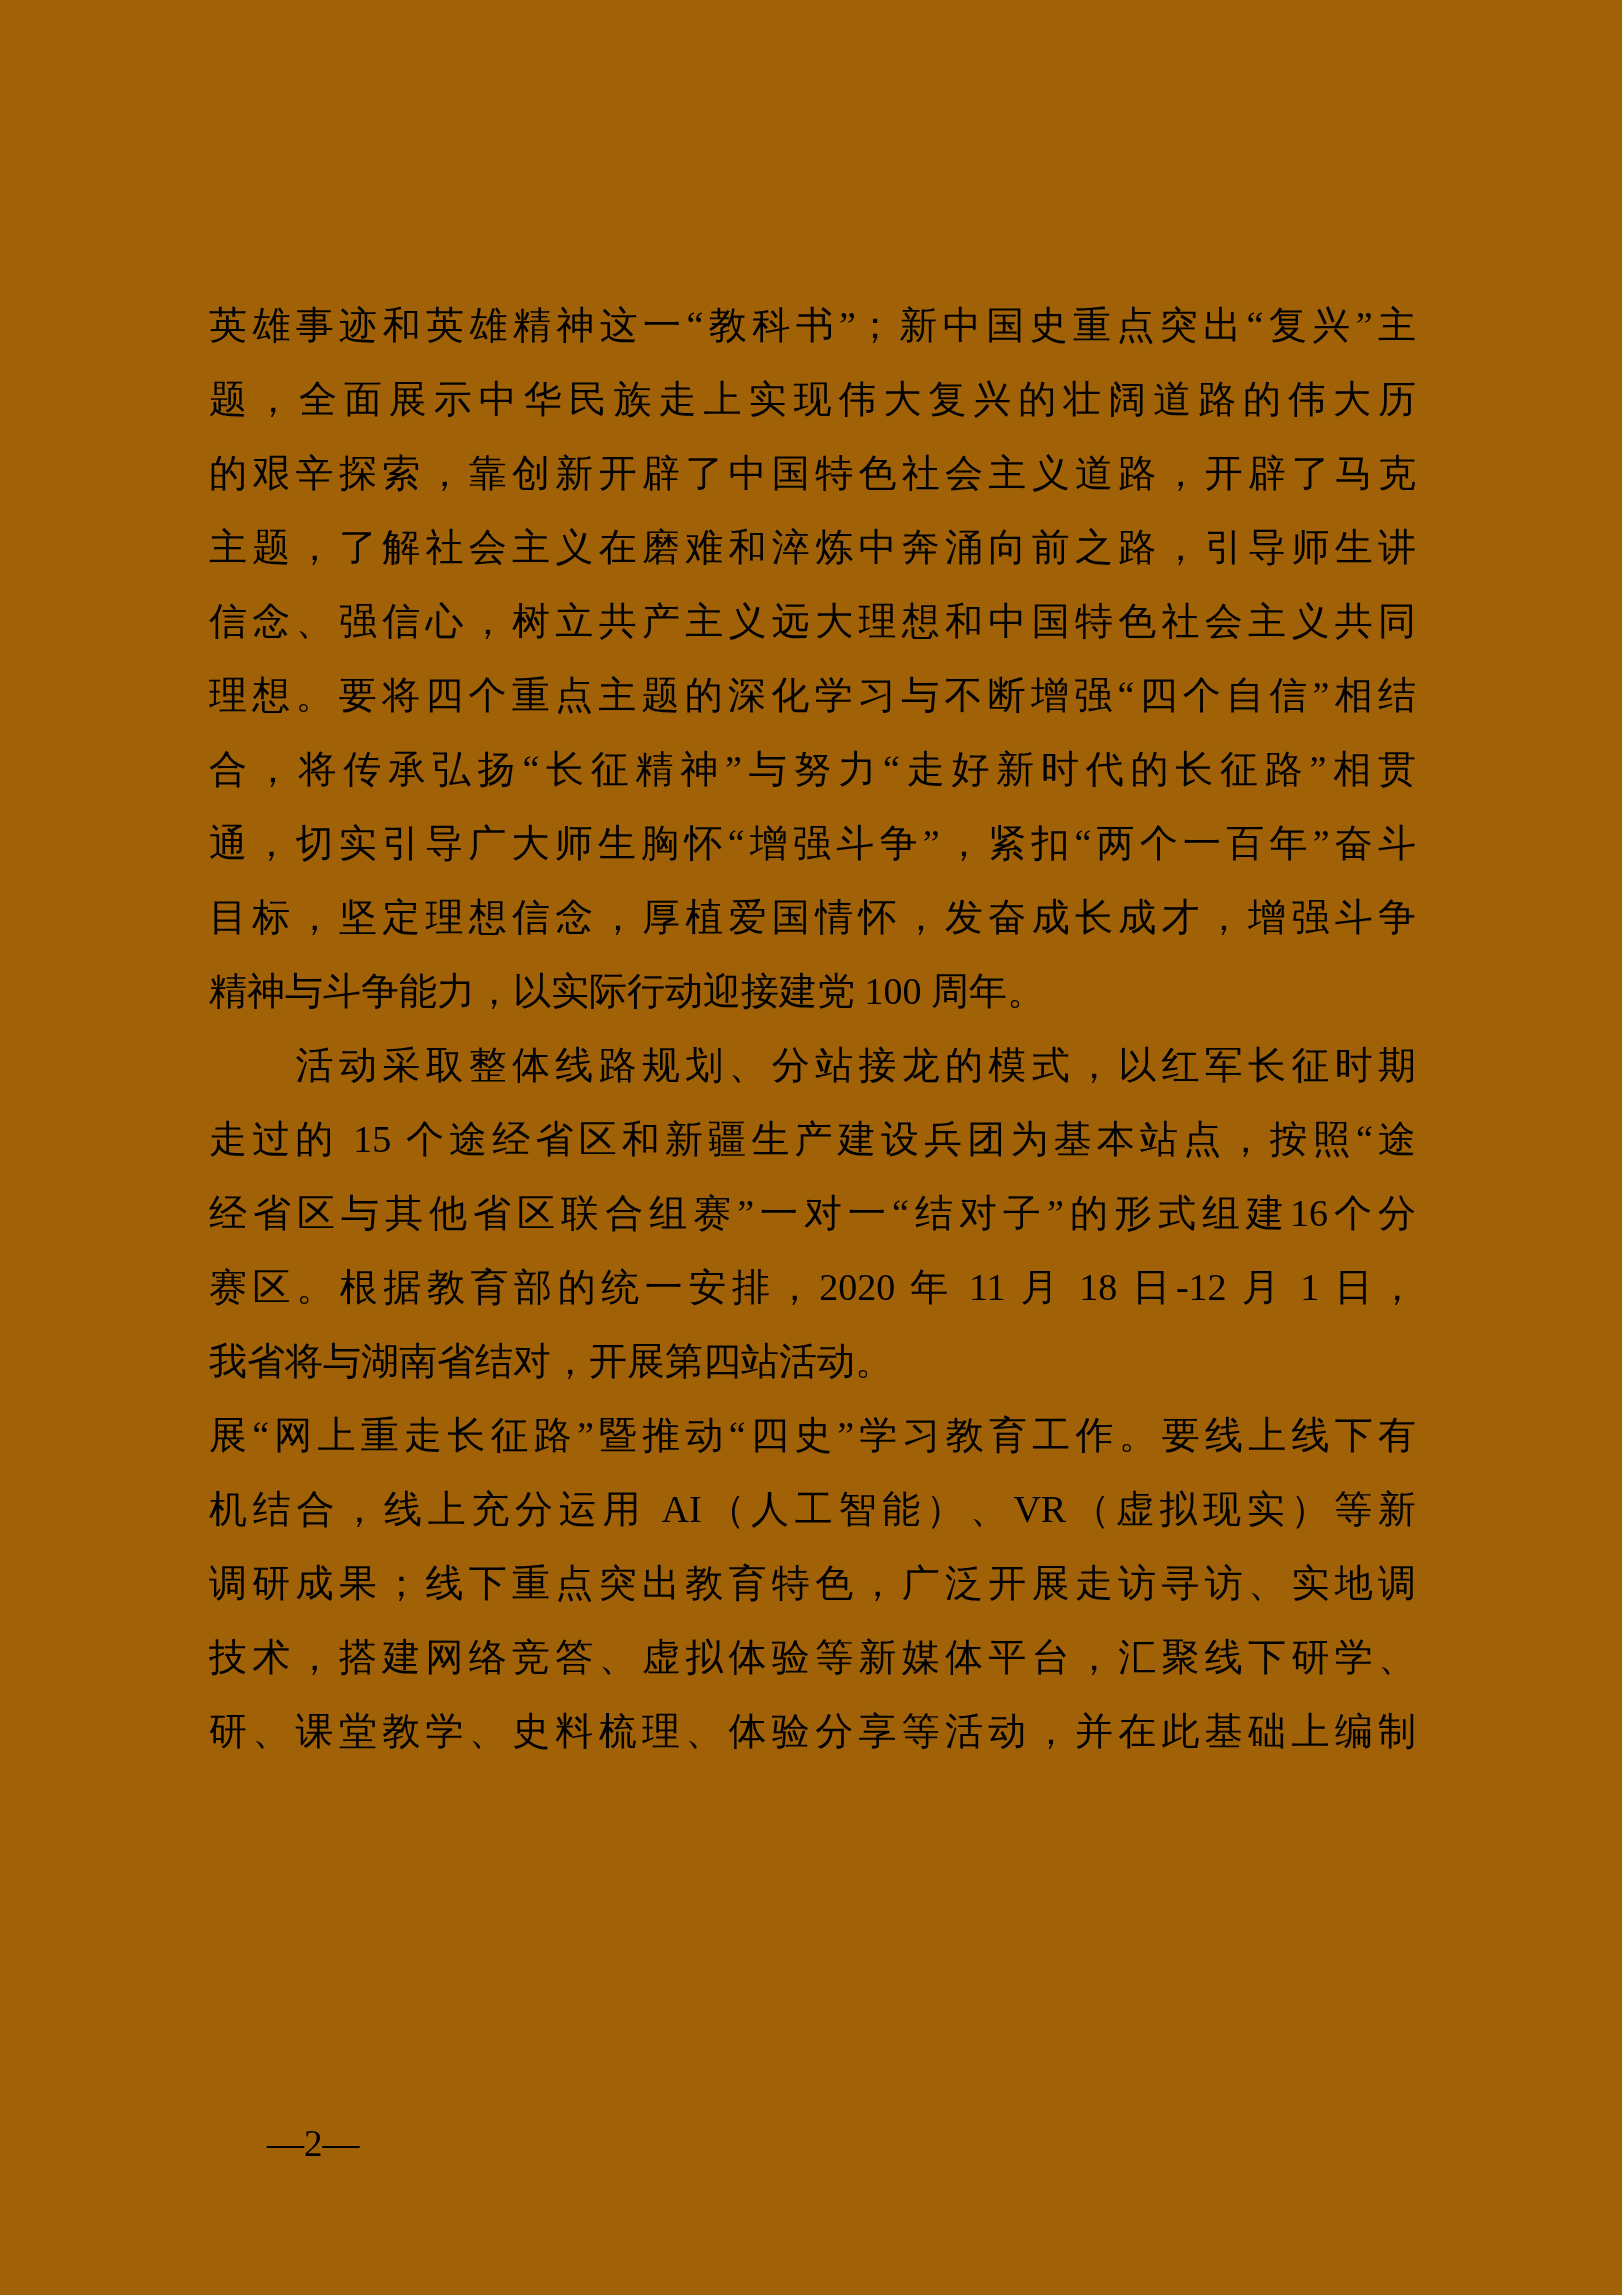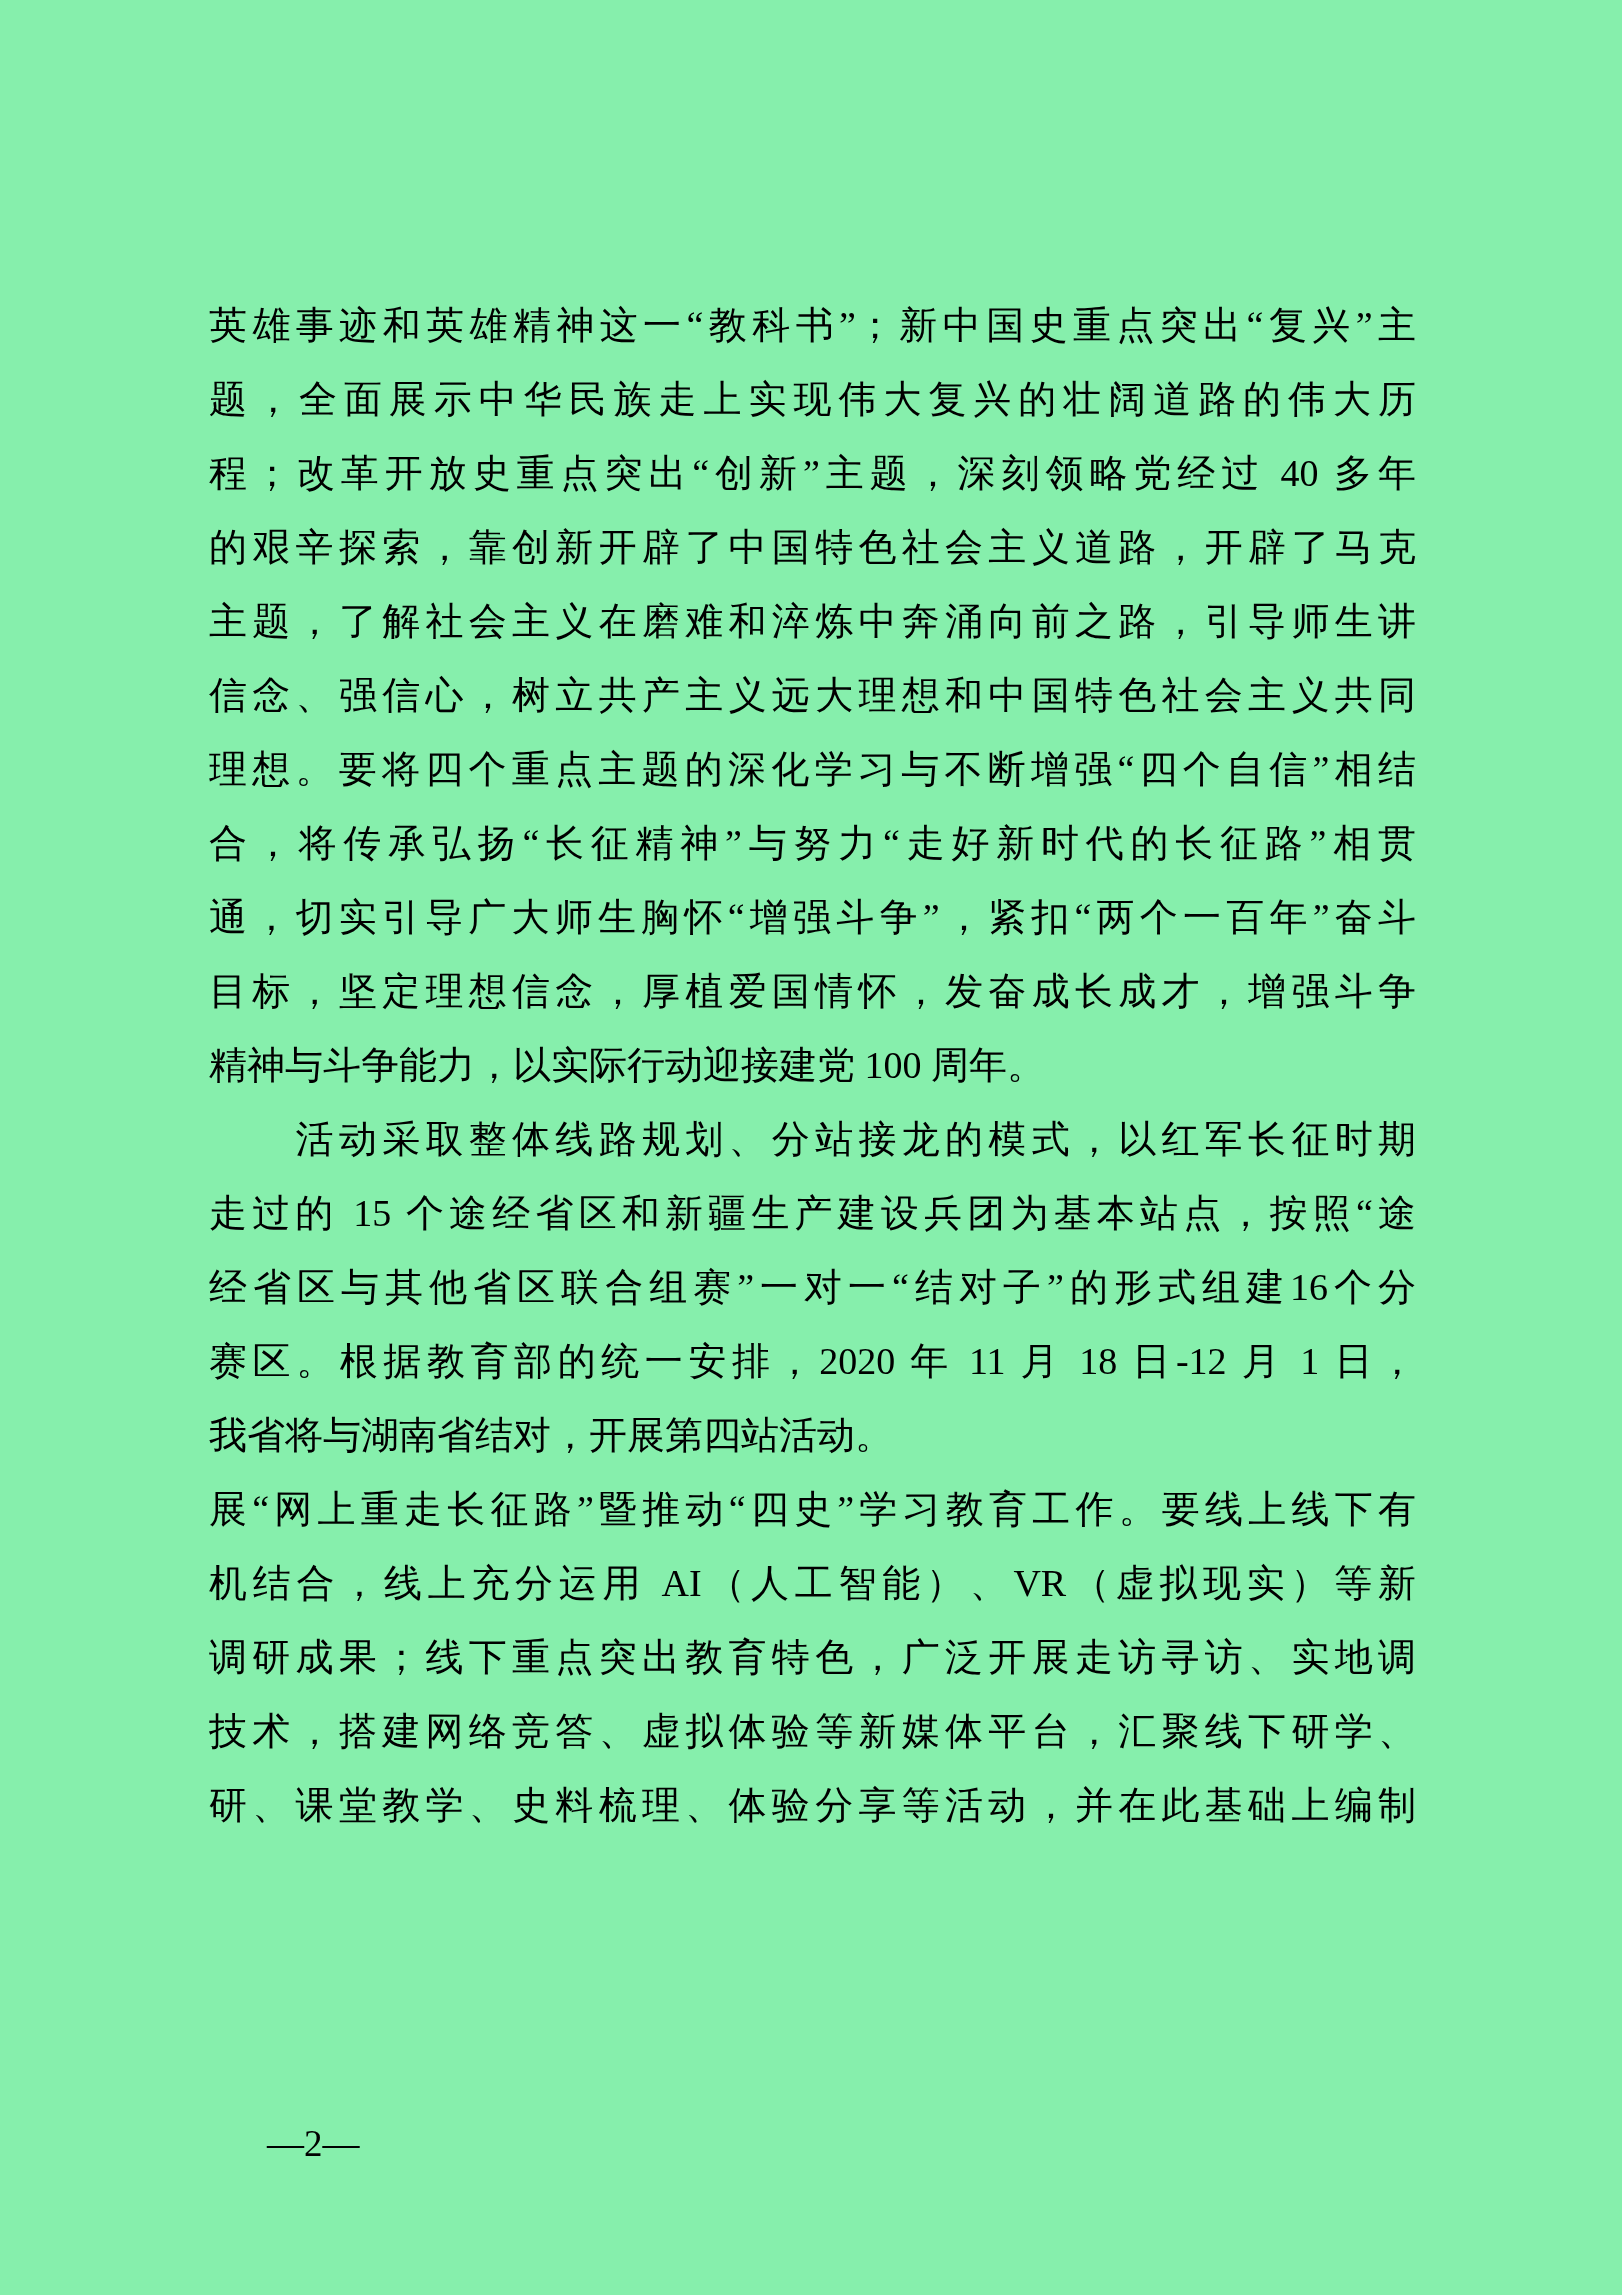--- a/index.html
+++ b/index.html
@@ -11,21 +11,21 @@
     width: 1622px;
     height: 2295px;
     position: relative;
     overflow: hidden;
   }
   .page {
     position: absolute;
     left: 0; top: 0;
     width: 1622px;
     height: 2295px;
-    background: #86efac;
+    background: #a16207;
   }
   .doc-body {
     position: absolute;
     left: 209px;
     top: 288px;
     width: 1207px;
   }
   .line {
     font-family: "Liberation Serif", "DejaVu Serif", serif;
     font-size: 38px;
@@ -54,21 +54,20 @@
     letter-spacing: 0;
   }
 </style>
 </head>
 <body>
 
 <div class="page">
   <div class="doc-body">
       <div class="line">英雄事迹和英雄精神这一“教科书”；新中国史重点突出“复兴”主</div>
       <div class="line">题，全面展示中华民族走上实现伟大复兴的壮阔道路的伟大历</div>
-      <div class="line">程；改革开放史重点突出“创新”主题，深刻领略党经过 40 多年</div>
       <div class="line">的艰辛探索，靠创新开辟了中国特色社会主义道路，开辟了马克</div>
       <div class="line">主题，了解社会主义在磨难和淬炼中奔涌向前之路，引导师生讲</div>
       <div class="line">信念、强信心，树立共产主义远大理想和中国特色社会主义共同</div>
       <div class="line">理想。要将四个重点主题的深化学习与不断增强“四个自信”相结</div>
       <div class="line">合，将传承弘扬“长征精神”与努力“走好新时代的长征路”相贯</div>
       <div class="line">通，切实引导广大师生胸怀“增强斗争”，紧扣“两个一百年”奋斗</div>
       <div class="line">目标，坚定理想信念，厚植爱国情怀，发奋成长成才，增强斗争</div>
       <div class="line para-end">精神与斗争能力，以实际行动迎接建党 100 周年。</div>
       <div class="line">　　活动采取整体线路规划、分站接龙的模式，以红军长征时期</div>
       <div class="line">走过的 15 个途经省区和新疆生产建设兵团为基本站点，按照“途</div>

